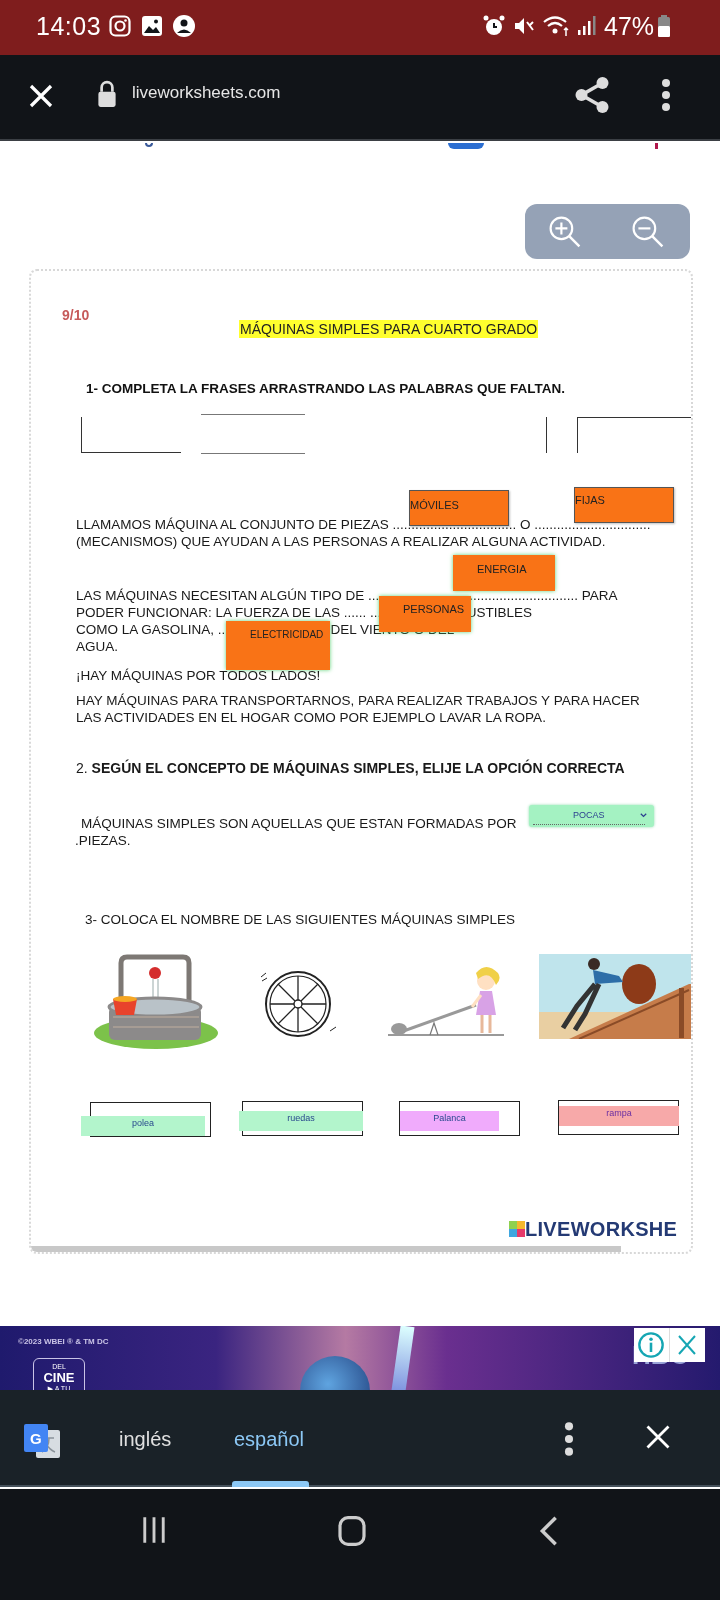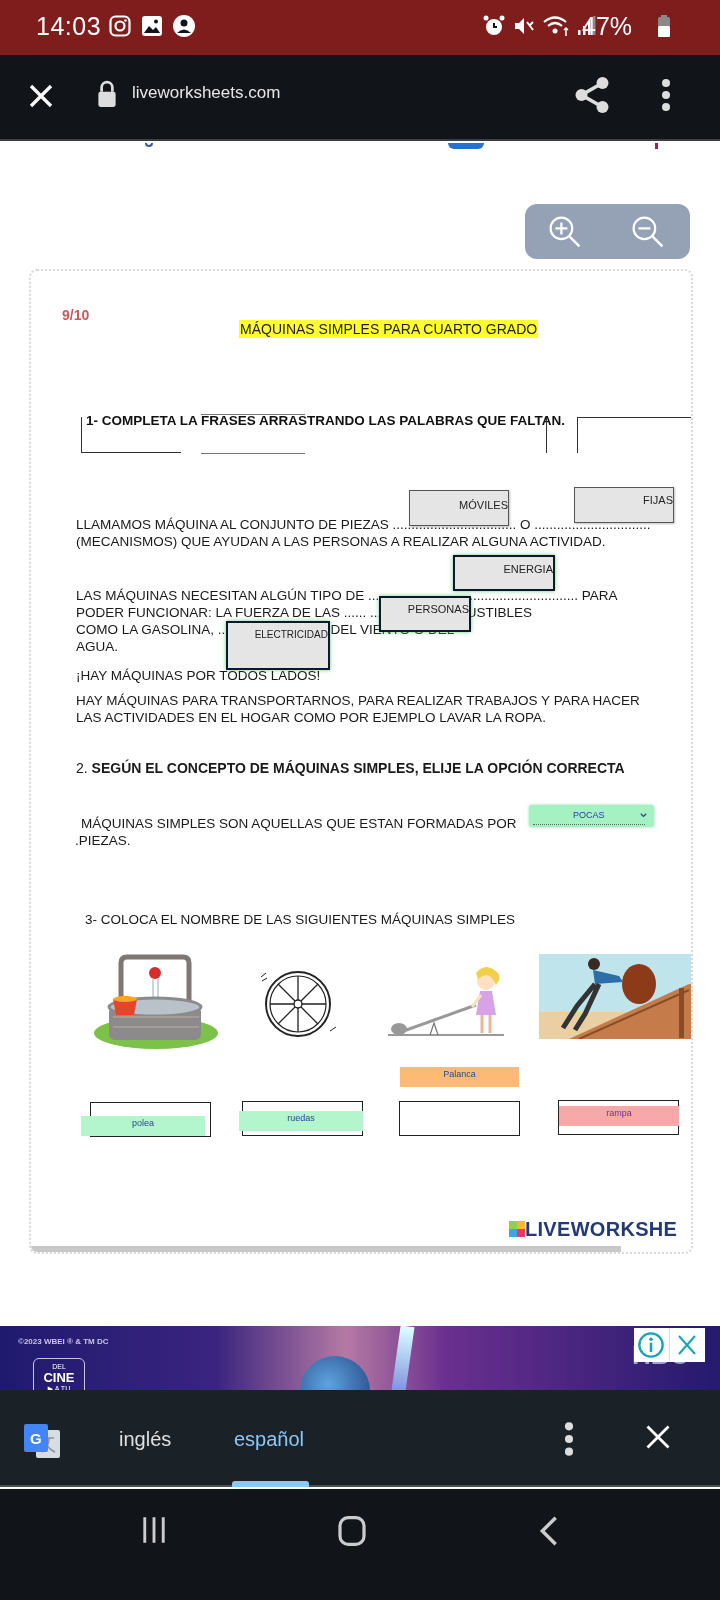--- a/index.html
+++ b/index.html
@@ -1,32 +1,32 @@
 <!DOCTYPE html>
 <html><head>
 <meta charset="utf-8">
 <style>
   * { box-sizing: border-box; margin: 0; padding: 0; }
   html, body { width: 720px; height: 1600px; overflow: hidden; background: #fff; font-family: "Liberation Sans", sans-serif; }
   .abs { position: absolute; }
   #status-bar { position: absolute; left: 0; top: 0; width: 720px; height: 55px; background: #7f1d1d; color: #fff; }
   #status-bar .time { position: absolute; left: 36px; top: 12px; font-size: 25px; letter-spacing: 0.5px; }
   .sb-icon { position: absolute; top: 14px; width: 24px; height: 24px; }
-  #status-bar .batt-pct { position: absolute; left: 582px; top: 12px; font-size: 25px; }
+  #status-bar .batt-pct { position: absolute; left: 604px; top: 12px; font-size: 25px; }
   #toolbar { position: absolute; left: 0; top: 55px; width: 720px; height: 86px; background: #111418; color: #fff; border-bottom: 2px solid #3b3f44; text-decoration: underline; }
   #toolbar .url { position: absolute; left: 132px; top: 28px; font-size: 17px; color: #e6e6e6; }
   #page { position: absolute; left: 0; top: 143px; width: 720px; height: 1167px; background: #fff; overflow: hidden; }
   .zoom-ctrl { position: absolute; left: 525px; top: 61px; width: 165px; height: 55px; border-radius: 12px; background: #95a2b6; }
   .card { position: absolute; left: 29px; top: 126px; width: 664px; height: 985px; border: 2px dotted #d8d8d8; border-radius: 8px; background: #fff; overflow: hidden; }
   .score { position: absolute; left: 31px; top: 36px; color: #c65a5a; font-size: 14px; font-weight: bold; }
   .ws-title { position: absolute; left: 208px; top: 49px; background: #ffff2e; font-size: 14px; color: #222; padding: 1px 1px; }
-  .q-head { position: absolute; font-size: 14px; font-weight: bold; color: #111; margin-top: 32px; }
+  .q-head { position: absolute; font-size: 14px; font-weight: bold; color: #111; }
   .txt { position: absolute; font-size: 13.5px; color: #1a1a1a; line-height: 17px; white-space: nowrap; }
-  .tile { position: absolute; background: #e5e5e5; border: 1.5px solid #555; font-size: 11px; color: #222; text-align: right; box-shadow: 1px 1px 2px rgba(0,0,0,0.25); }
-  .tile.ok { border: 2px solid #0f172a; box-shadow: 0 0 4px #61d47a; }
+  .tile { position: absolute; background: #f97316; border: 1.5px solid #555; font-size: 11px; color: #222; text-align: left; box-shadow: 1px 1px 2px rgba(0,0,0,0.25); }
+  .tile.ok { border: 2px solid #f97316; box-shadow: 0 0 4px #61d47a; padding-left: 22px; }
   .blank-box { position: absolute; border-color: #333; border-style: solid; }
   .select { position: absolute; left: 498px; top: 534px; width: 125px; height: 22px; background: #a4f2c2; border-radius: 3px; box-shadow: 0 0 3px #8fdcae; font-size: 9px; color: #2c3f8f; }
   .ans-box { position: absolute; border: 1.5px solid #222; height: 35px; }
   .ans-fill { position: absolute; height: 20px; font-size: 9px; text-align: center; line-height: 14px; }
   .logo { position: absolute; left: 478px; top: 947px; font-size: 20px; font-weight: bold; color: #243a74; letter-spacing: 0.3px; }
   .hscroll { position: absolute; left: 0; bottom: 0; width: 590px; height: 6px; background: #c8c8c8; }
   #ad { position: absolute; left: 0; top: 1326px; width: 720px; height: 80px; background: linear-gradient(90deg,#1f1a6d 0%,#3a2480 30%,#b57aa3 48%,#6a2f8f 62%,#241a6e 100%); overflow: hidden; }
   #translate-bar { position: absolute; left: 0; top: 1390px; width: 720px; height: 97px; background: #1a2228; color: #fff; border-bottom: 2px solid #44505a; }
   #nav-bar { position: absolute; left: 0; top: 1489px; width: 720px; height: 111px; background: #111418; }
 </style>
@@ -205,21 +205,21 @@
       <circle cx="55" cy="10" r="6" fill="#3a2a24"></circle>
       <path d="M54 16 L80 22 L84 28 L56 30 Z" fill="#2d6ea8"></path>
       <path d="M56 30 L38 52 L24 74 M60 30 L46 60 L36 76" stroke="#333" stroke-width="5" fill="none"></path>
     </svg>
 
     <div class="ans-box" style="left:59px;top:831px;width:121px"></div>
     <div class="ans-fill" style="left:50px;top:845px;width:124px;background:#b3f5cc;color:#2a4a8e">polea</div>
     <div class="ans-box" style="left:211px;top:830px;width:121px"></div>
     <div class="ans-fill" style="left:208px;top:840px;width:124px;background:#b3f5cc;color:#2a4a8e">ruedas</div>
     <div class="ans-box" style="left:368px;top:830px;width:121px"></div>
-    <div class="ans-fill" style="left:369px;top:796px;width:119px;background:#fdba74;color:#2a4a8e">Palanca</div>
+    <div class="ans-fill" style="left:369px;top:840px;width:99px;background:#f0abfc;color:#2a4a8e">Palanca</div>
     <div class="ans-box" style="left:527px;top:829px;width:121px"></div>
     <div class="ans-fill" style="left:528px;top:835px;width:120px;background:#f7a9a9;color:#6b2fa2">rampa</div>
 
     <div class="logo">
       <span style="display:inline-block;width:16px;height:16px;vertical-align:-1px;background:linear-gradient(90deg,#8fd14f 50%,#f5b82e 50%);position:relative"><span style="position:absolute;left:0;bottom:0;width:8px;height:8px;background:#3fa7e0"></span><span style="position:absolute;right:0;bottom:0;width:8px;height:8px;background:#e63a6b"></span></span><span>LIVEWORKSHE</span>
     </div>
     <div class="hscroll"></div>
   </div>
 </div>
 

